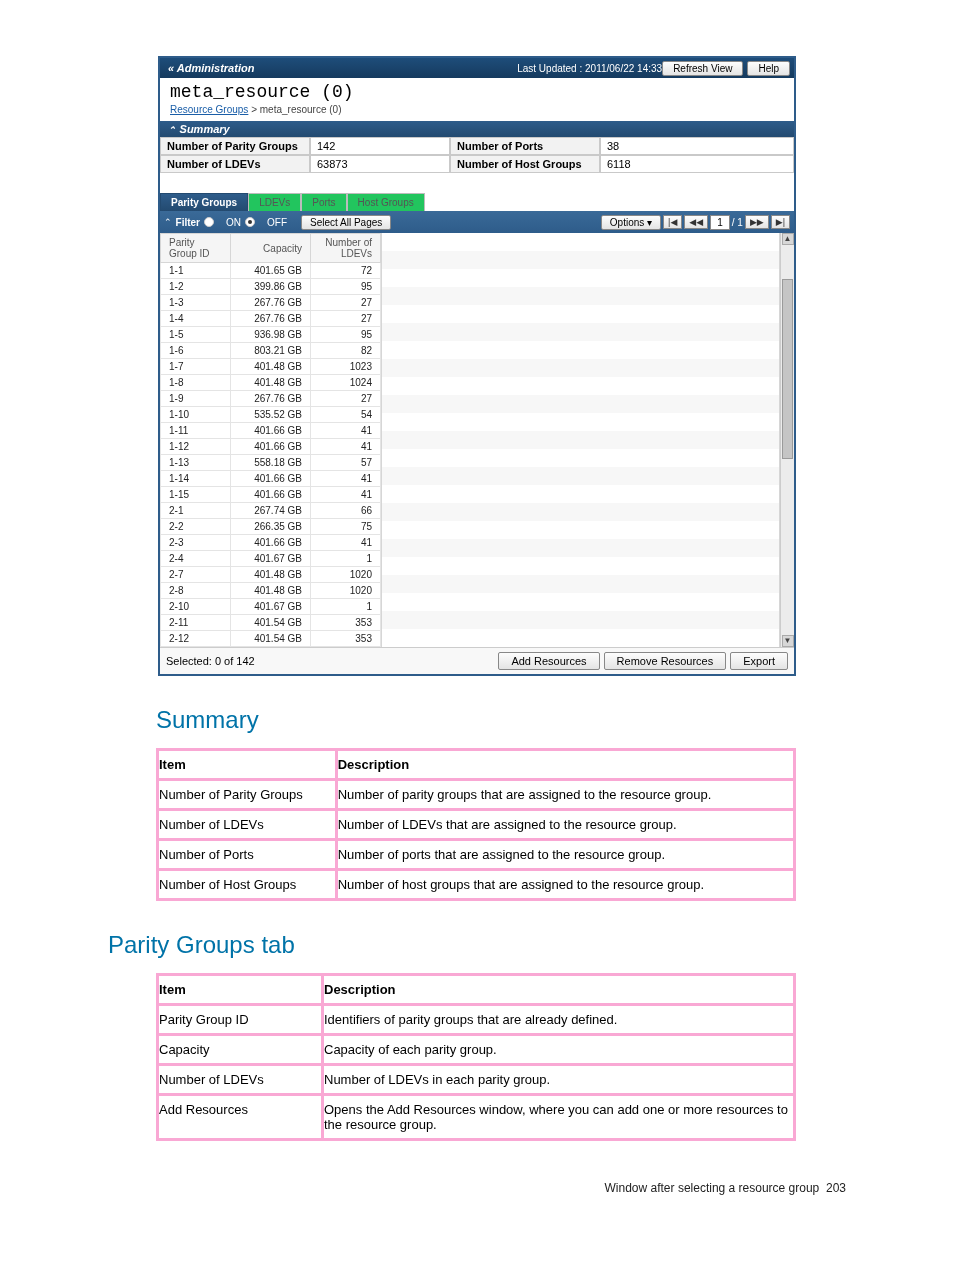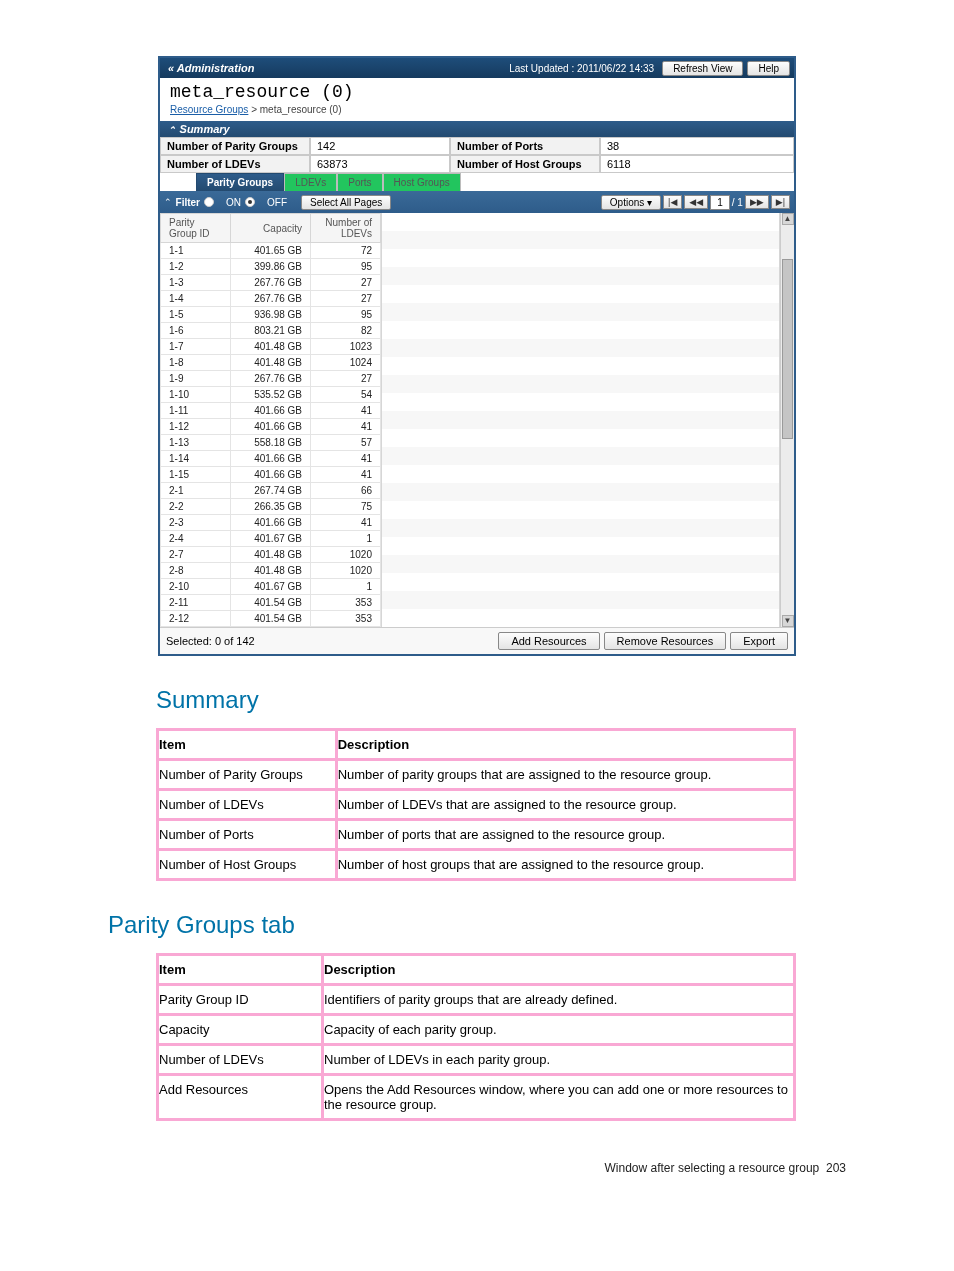--- a/index.html
+++ b/index.html
@@ -33,21 +33,20 @@
   }
   .topbar .admin {
     padding: 0 8px;
     flex: 0 0 auto;
     font-style: italic;
   }
   .topbar .spacer { flex: 1; }
   .topbar .updated {
     font-weight: normal;
     font-size: 10px;
-    padding-right: 8px;
   }
   .topbar .btn {
     background: linear-gradient(#fdfdfd,#e4e4e4);
     color: #000;
     border: 1px solid #888;
     font-size: 10px;
     padding: 1px 10px;
     margin-right: 4px;
     font-weight: normal;
     cursor: pointer;
@@ -84,24 +83,23 @@
     grid-template-columns: 150px 140px 150px auto;
     font-size: 11px;
   }
   .summary-grid div {
     border: 1px solid #c9c9c9;
     padding: 2px 6px;
     background: #fff;
   }
   .summary-grid .lbl { font-weight: bold; background: #f2f2f2; }
   .tabrow {
-    margin-top: 0;
+    margin-top: 20px;
     display: flex;
     border-bottom: 0;
-    padding-left: 36px;
   }
   .tab {
     font-size: 10px;
     padding: 3px 10px;
     background: #22c55e;
     border: 1px solid #bcbcbc;
     border-bottom: none;
     margin-right: 0;
     color: #555;
     cursor: pointer;

